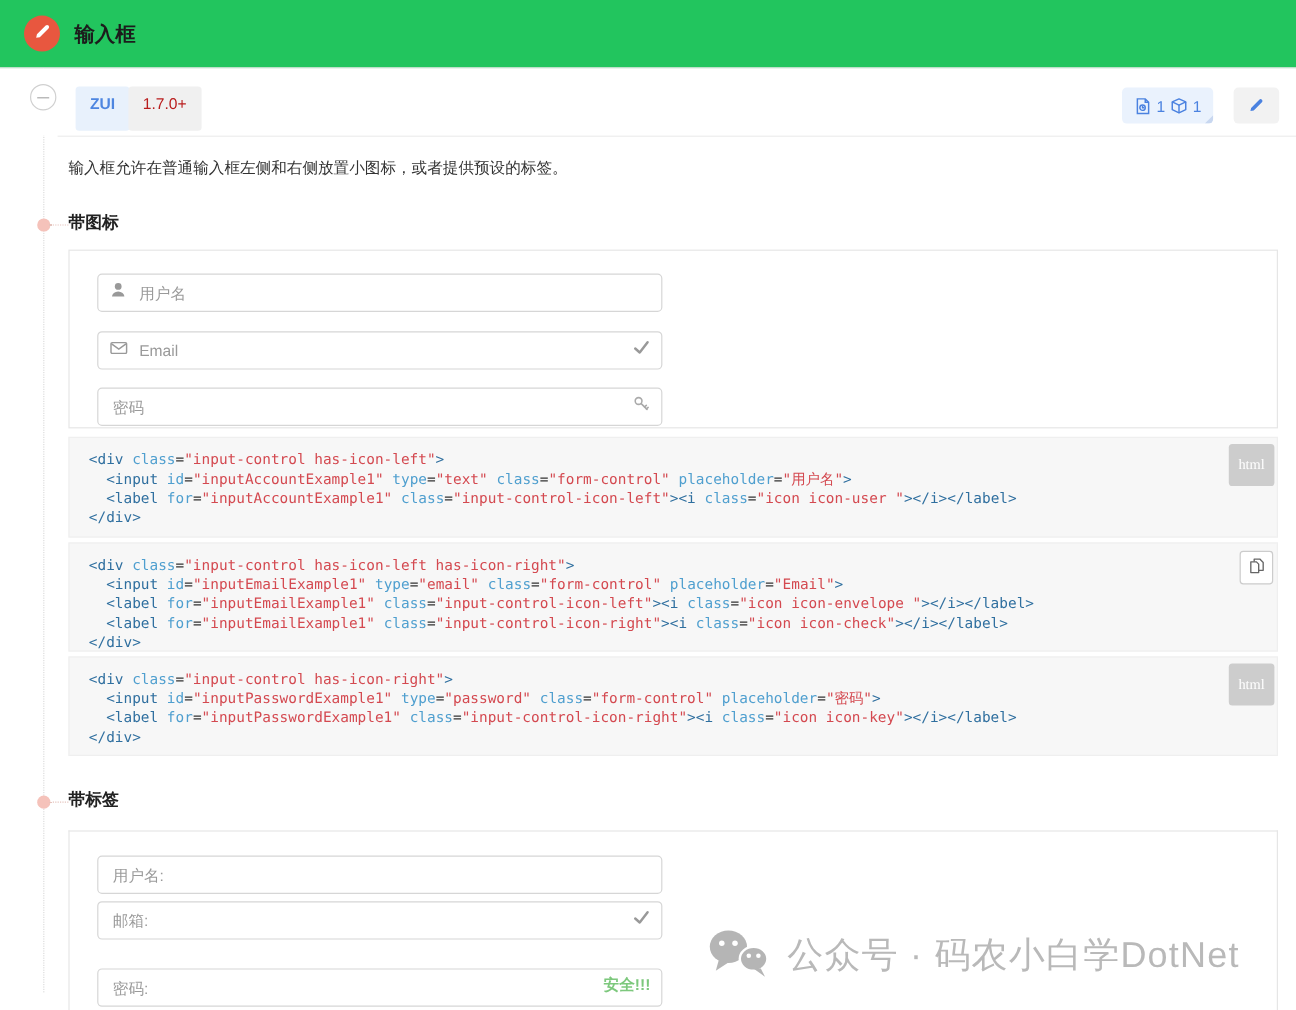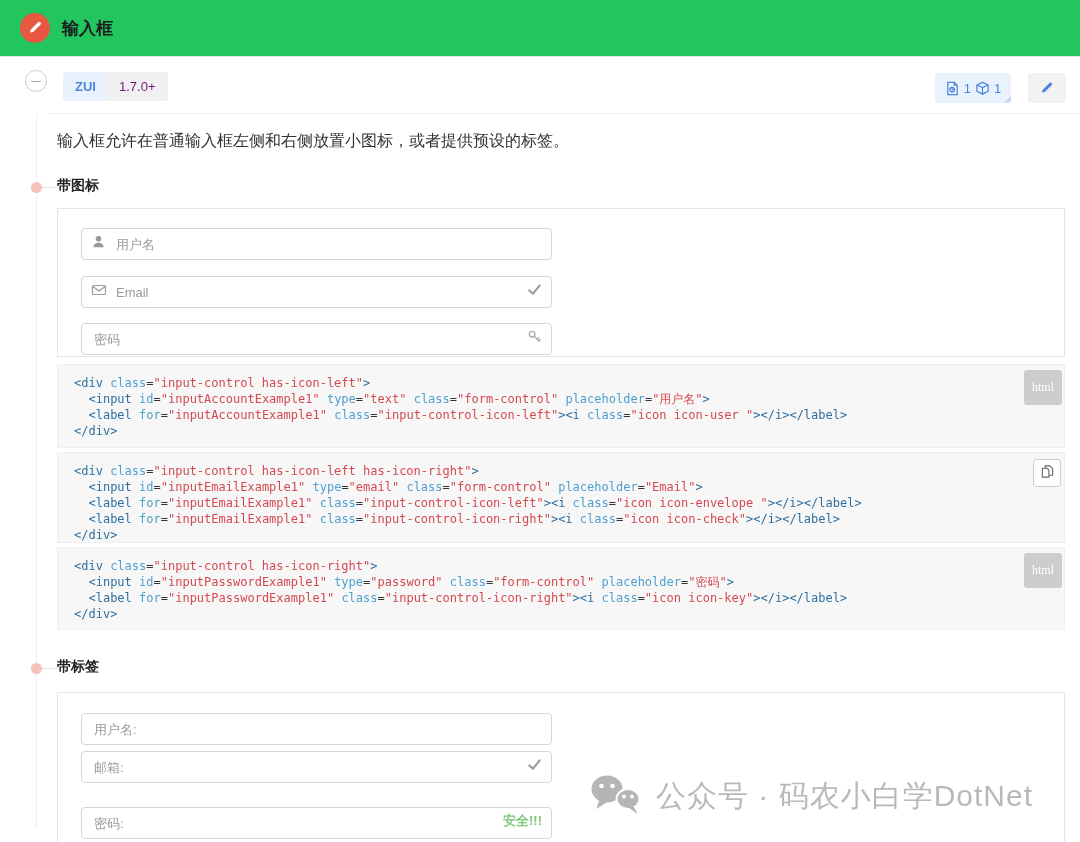--- a/index.html
+++ b/index.html
@@ -19,34 +19,34 @@
   .timeline { position:absolute; left:36px; top:57px; height:770px; border-left:1px dotted #dcdcdc; }
   .section-dot { position:absolute; width:11px; height:11px; border-radius:50%; background:#f5c2ba; }
   .section-dash { position:absolute; width:16px; border-top:1px dotted #e5c4bd; }
 
   
   .toolbar { position:absolute; top:57px; left:0; width:1080px; height:56px; background:#fff; }
   .toolbar-sep { position:absolute; top:113px; left:48px; right:0; border-top:1px solid #ededed; }
   .collapse-toggle { position:absolute; left:25px; top:70px; width:22px; height:22px; border-radius:50%;
     background:#fff; border:1px solid #d0d0d0; display:flex; align-items:center; justify-content:center; }
   .collapse-toggle span { display:block; width:10px; height:0; border-top:1px solid #aaa; }
-  .badge { position:absolute; top:72px; height:29px; line-height:29px; padding:0 12px;
+  .badge { position:absolute; top:72px; height:37px; line-height:29px; padding:0 12px;
     border-radius:3px; font-size:13px; }
   .badge-zui { left:63px; background:#e8f1fc; color:#4e86e0; font-weight:bold; }
-  .badge-ver { left:107px; background:#f0f0f0; color:#701a75; }
+  .badge-ver { left:107px; background:#f0f0f0; color:#b91c1c; }
   .stats-badge { position:absolute; top:73px; left:935px; width:76px; height:30px;
     background:#eaf2fd; border-radius:4px; color:#4b82e0; font-size:13px;
     display:flex; align-items:center; justify-content:center; gap:4px; overflow:hidden; }
   .stats-fold { position:absolute; bottom:0; right:0; width:0; height:0;
     border-left:7px solid transparent; border-bottom:7px solid #c8d7f0; }
   .edit-btn { position:absolute; top:73px; left:1028px; width:38px; height:30px;
     background:#f2f2f2; border:none; border-radius:4px; display:flex; align-items:center; justify-content:center; cursor:pointer; }
 
   
-  .description { position:absolute; left:57px; top:131px; font-size:16px; color:#333; }
+  .description { position:absolute; left:57px; top:131px; font-size:13px; color:#333; }
   .section-title { position:absolute; left:57px; font-size:14px; font-weight:bold; color:#222; }
 
   .example-box { position:absolute; left:57px; width:1008px; background:#fff; border:1px solid #e6e6e6; }
   .demo-input { position:absolute; left:23px; width:471px; height:32px; }
   .demo-input input { width:100%; height:100%; border:1px solid #d6d6d6; border-radius:4px;
     font-size:13px; color:#666; padding:0 28px 0 12px; outline:none;
     font-family:"Liberation Sans","DejaVu Sans",sans-serif; }
   .demo-input input::placeholder { color:#9a9a9a; opacity:1; }
   .demo-input.icon-left input { padding-left:34px; }
   .icon-slot-left { position:absolute; left:10px; top:6px; width:16px; height:16px; pointer-events:none; }

